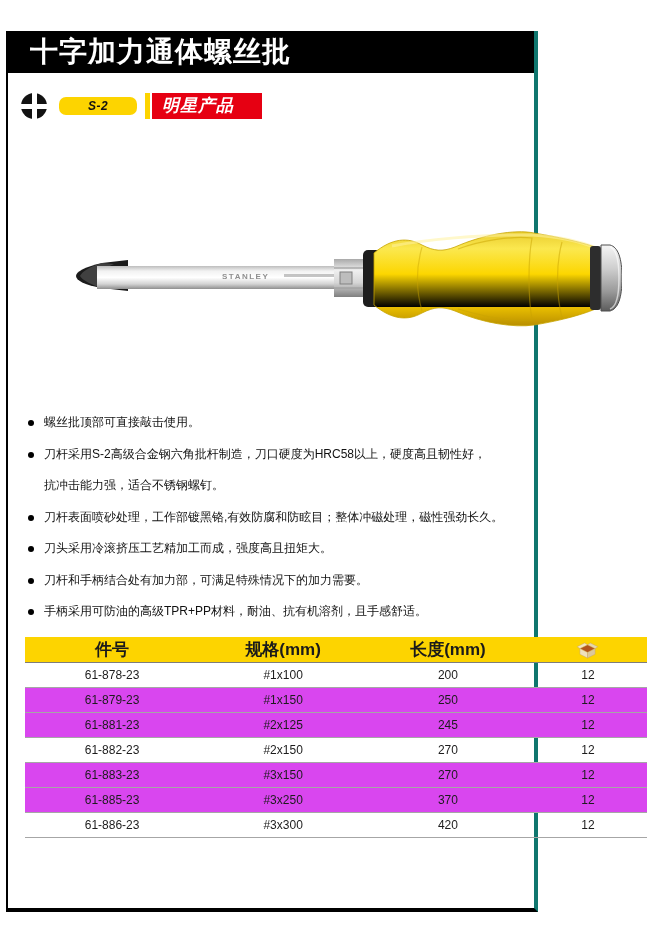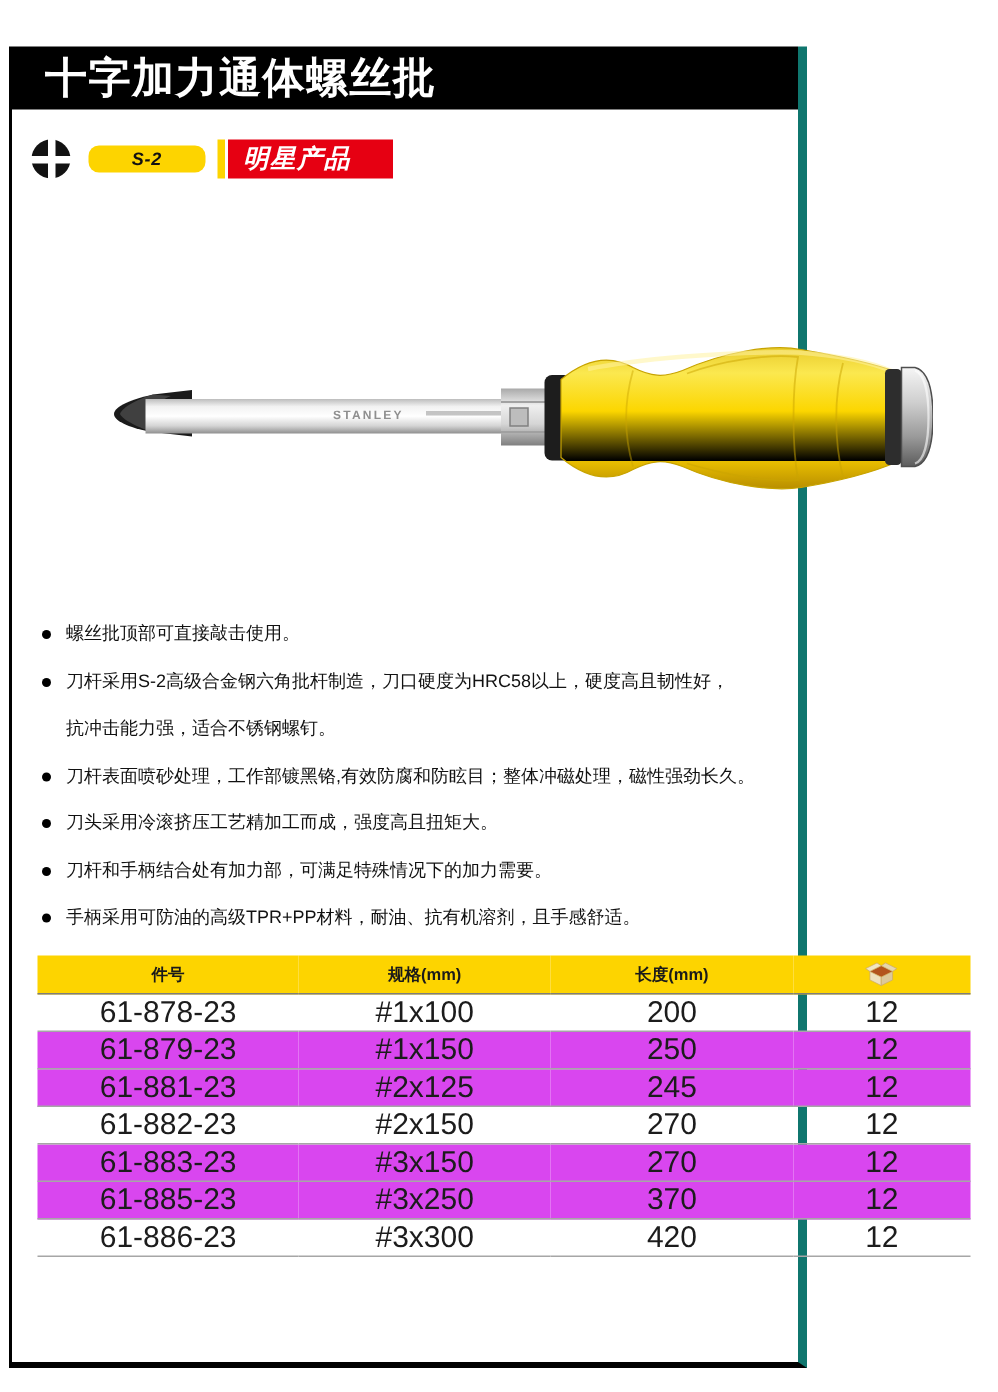--- a/index.html
+++ b/index.html
@@ -4,21 +4,21 @@
 <style>
   html,body{margin:0;padding:0;background:#fff;}
   body{
     width:665px;height:928px;position:relative;
     font-family:"Liberation Sans", sans-serif;
     color:#1a1a1a;
     -webkit-font-smoothing:antialiased;
   }
   .frame{
     position:absolute;left:6px;top:31px;width:532px;height:881px;
-    border-left:2px solid #000;border-right:6px solid #0f766e;border-bottom:4px solid #000;
+    border-left:2px solid #000;border-right:4px solid #0f766e;border-bottom:4px solid #000;
     box-sizing:border-box;background:#fff;
   }
   
   .title-bar{
     position:absolute;top:0;left:0;right:0;height:42px;background:#000;
   }
   .title-bar .title{
     color:#fff;font-size:28px;font-weight:bold;line-height:42px;
     padding-left:22px;letter-spacing:1px;white-space:nowrap;
   }
@@ -54,25 +54,25 @@
   }
   .features li::before{
     content:"";position:absolute;left:1px;top:13px;width:6px;height:6px;border-radius:50%;background:#000;
   }
   
   .spec-table{
     position:absolute;left:17px;top:606px;width:622px;
     border-collapse:collapse;table-layout:fixed;
   }
   .spec-table th{
-    background:#fdd400;height:25px;font-size:11px;font-weight:bold;
+    background:#fdd400;height:25px;font-size:17px;font-weight:bold;
     text-align:center;padding:0;border-bottom:1px solid #7d7d7d;
   }
   .spec-table td{
-    height:24px;font-size:20px;text-align:center;padding:0;
+    height:24px;font-size:12px;text-align:center;padding:0;
     border-bottom:1px solid #a6a6a6;color:#1c1c1c;
   }
   .spec-table tr.alt td{background:#d946ef;}
   .spec-table col.c1{width:28%;} .spec-table col.c2{width:27%;}
   .spec-table col.c3{width:26%;} .spec-table col.c4{width:19%;}
   .box-icon{vertical-align:middle;}
 </style>
 </head>
 <body>
 

